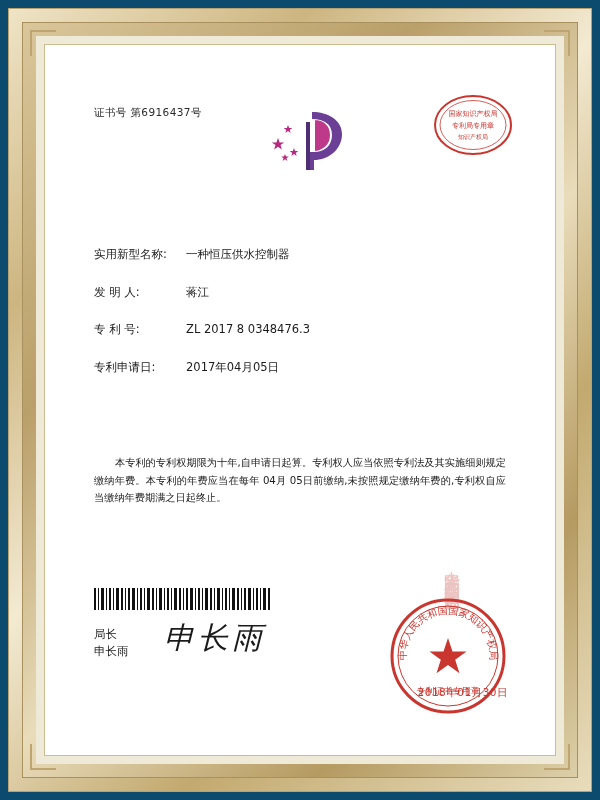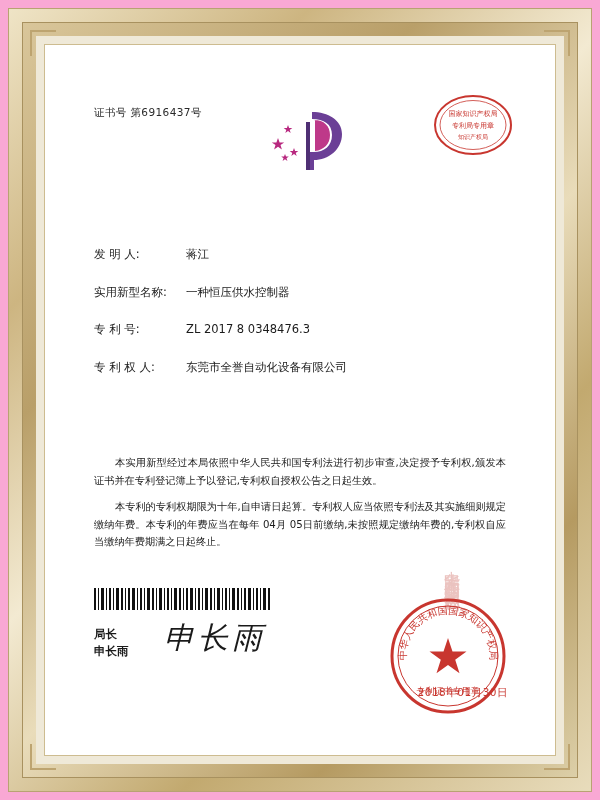--- a/index.html
+++ b/index.html
@@ -12,21 +12,21 @@
     background: #ffffff;
     font-family: "DejaVu Sans", sans-serif;
     overflow: hidden;
   }
 
   
   .frame-outer {
     position: absolute;
     left: 0; top: 0;
     width: 600px; height: 800px;
-    background: #f9a8d4;
+    background: #0c4a6e;
     box-sizing: border-box;
   }
   .frame-band-1 {
     position: absolute;
     left: 8px; top: 8px; right: 8px; bottom: 8px;
     background: linear-gradient(135deg,#efe4c6 0%,#cdb581 22%,#f3ead2 45%,#c2a96f 70%,#e8dcbc 100%);
     border: 1px solid #b8a273;
     box-sizing: border-box;
   }
   .frame-band-2 {
@@ -148,21 +148,20 @@
     height: 22px;
   }
 
   .signature-block {
     position: absolute;
     left: 48px;
     top: 580px;
     font-size: 11.5px;
     color: #1b1b1b;
     line-height: 17px;
-    font-weight: bold;
   }
 
   .handwriting {
     position: absolute;
     left: 118px;
     top: 572px;
     width: 170px;
     height: 54px;
     font-family: "DejaVu Serif", serif;
     font-size: 30px;
@@ -244,35 +243,34 @@
       <ellipse cx="41" cy="33" rx="38" ry="29" fill="none" stroke="#c8362f" stroke-width="2"></ellipse>
       <ellipse cx="41" cy="33" rx="33" ry="24.5" fill="none" stroke="#c8362f" stroke-width="0.8"></ellipse>
       <text x="41" y="24" text-anchor="middle" font-family="DejaVu Serif, serif" font-size="7" fill="#c8362f">国家知识产权局</text>
       <text x="41" y="36" text-anchor="middle" font-family="DejaVu Serif, serif" font-size="7" fill="#c8362f">专利局专用章</text>
       <text x="41" y="47" text-anchor="middle" font-family="DejaVu Serif, serif" font-size="6" fill="#c8362f">知识产权局</text>
     </svg>
 
 
     <div class="fields">
       <div class="field-row">
-        <span class="field-label">发 明 人:</span><span class="field-value">蒋江</span>
+        <span class="field-label">实用新型名称:</span><span class="field-value">一种恒压供水控制器</span>
       </div>
       <div class="field-row">
-        <span class="field-label">实用新型名称:</span><span class="field-value">一种恒压供水控制器</span>
+        <span class="field-label">发 明 人:</span><span class="field-value">蒋江</span>
       </div>
       <div class="field-row">
         <span class="field-label">专 利 号:</span><span class="field-value">ZL 2017 8 0348476.3</span>
       </div>
       <div class="field-row">
-        <span class="field-label">专 利 权 人:</span><span class="field-value">东莞市全誉自动化设备有限公司</span>
+        <span class="field-label">专利申请日:</span><span class="field-value">2017年04月05日</span>
       </div>
     </div>
 
     <div class="paragraphs">
-      <p>本实用新型经过本局依照中华人民共和国专利法进行初步审查,决定授予专利权,颁发本证书并在专利登记簿上予以登记,专利权自授权公告之日起生效。</p>
       <p>本专利的专利权期限为十年,自申请日起算。专利权人应当依照专利法及其实施细则规定缴纳年费。本专利的年费应当在每年 04月 05日前缴纳,未按照规定缴纳年费的,专利权自应当缴纳年费期满之日起终止。</p>
     </div>
 
     <svg class="barcode" viewBox="0 0 176 22" preserveAspectRatio="none">
       <g fill="#111111">
         <rect x="0" y="0" width="2" height="22"></rect>
           <rect x="4" y="0" width="1" height="22"></rect>
         <rect x="7" y="0" width="3" height="22"></rect>
           <rect x="12" y="0" width="1" height="22"></rect>
         <rect x="15" y="0" width="2" height="22"></rect>

